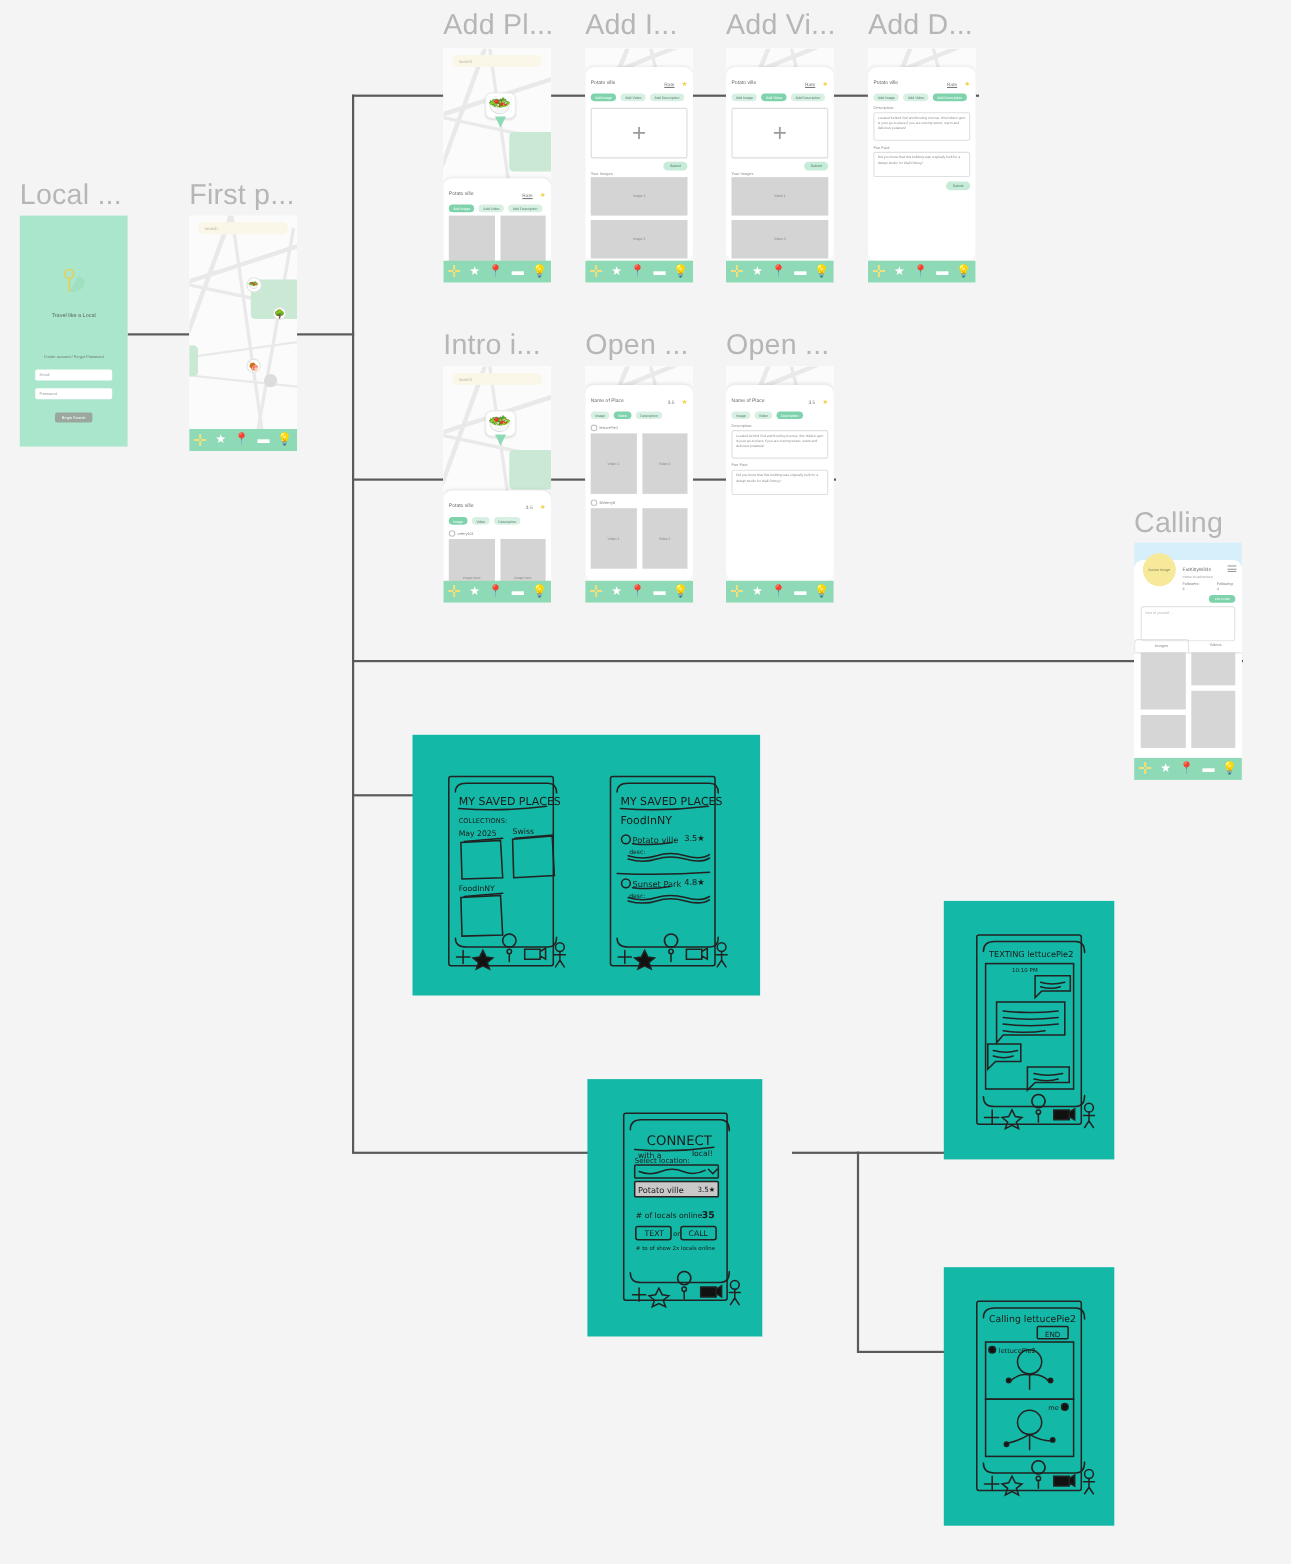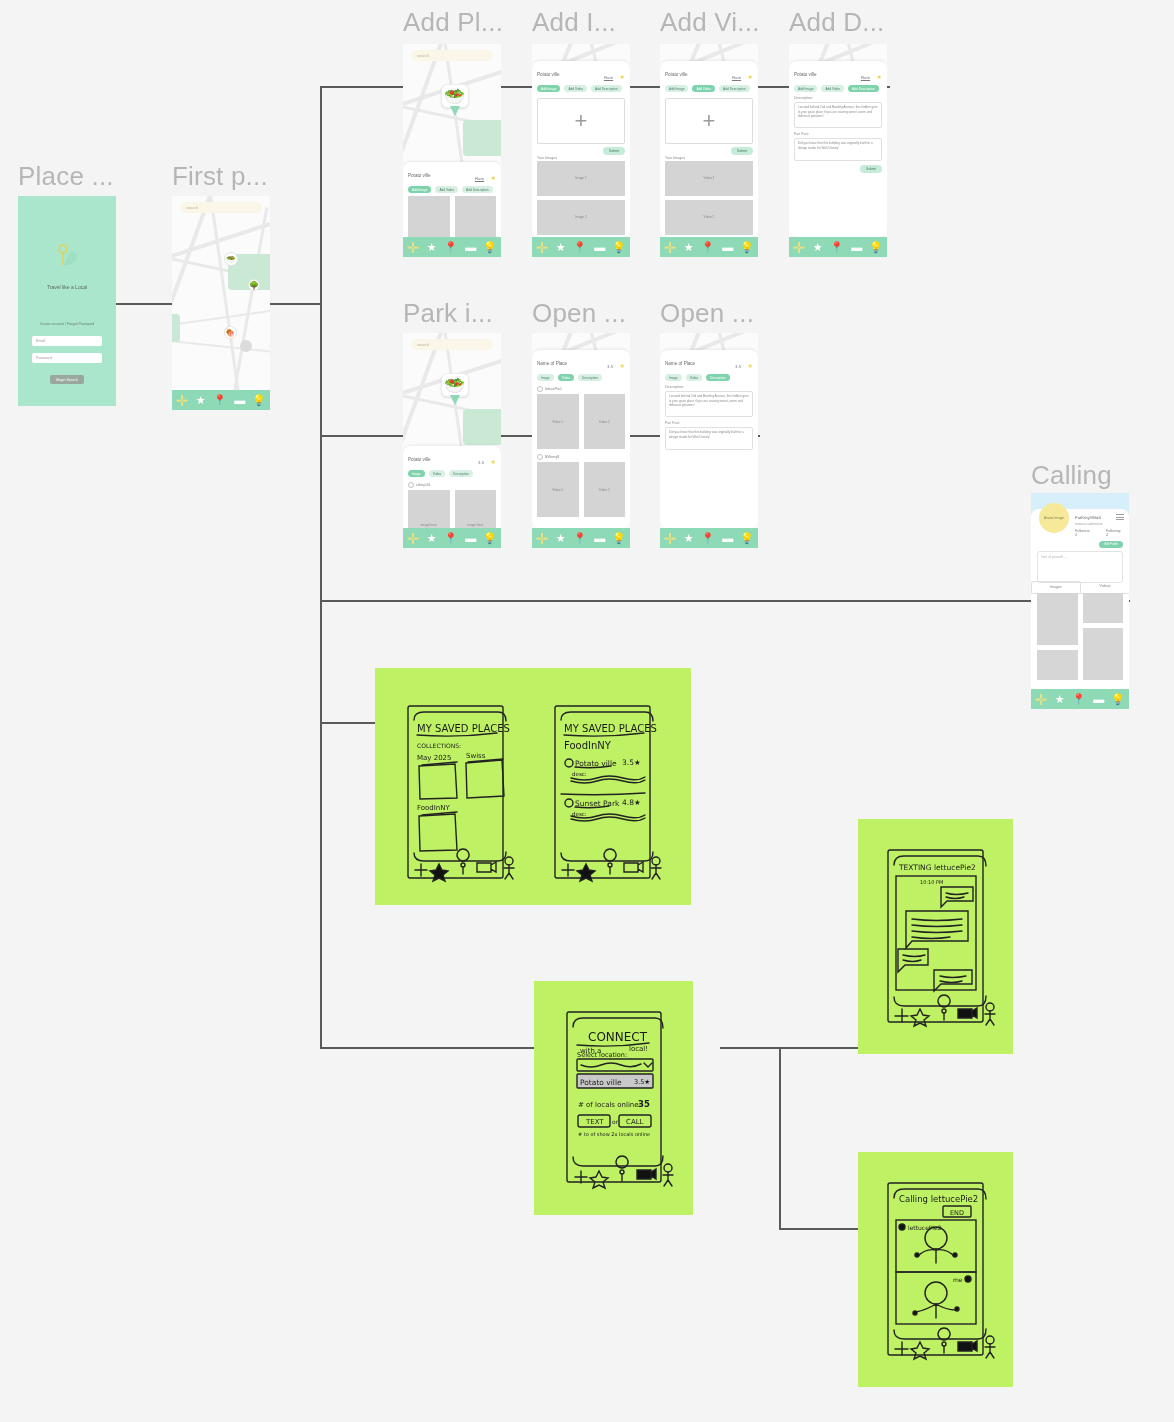--- a/index.html
+++ b/index.html
@@ -88,21 +88,21 @@
   .prof-bio{position:absolute;left:6px;right:6px;top:42px;height:24px;border:1px solid #e3e3e3;
             border-radius:3px;font-size:3.2px;color:#b5b5b5;padding:3px;}
   .prof-tabs{position:absolute;left:0;right:0;top:72px;display:flex;border-bottom:1px solid #e0e0e0;}
   .prof-tab{flex:1;text-align:center;font-size:3.6px;color:#888;padding:3px 0;}
   .prof-tab.active{border:1px solid #e0e0e0;border-bottom:1px solid #fff;border-radius:3px 3px 0 0;}
   .prof-grid{position:absolute;left:6px;right:6px;top:84px;bottom:4px;display:flex;gap:5px;}
   .pg-col{flex:1;display:flex;flex-direction:column;gap:5px;}
   .pg-cell{background:#d6d6d6;}
 
   
-  .sketchwrap{position:absolute;background:#bef264;}
+  .sketchwrap{position:absolute;background:#14b8a6;}
   .hw{font-family:"DejaVu Sans", sans-serif;}
 </style>
 </head>
 <body>
 
 <div class="canvas">
 
   <div class="conn h" style="left:116px;top:303px;width:62px;"></div>
   <div class="conn h" style="left:270px;top:303px;width:52px;"></div>
   <div class="conn v" style="left:320px;top:86px;height:962px;"></div>
@@ -114,27 +114,27 @@
   <div class="conn h" style="left:510px;top:777px;width:45px;"></div>
 
   <div class="conn h" style="left:720px;top:1047px;width:60px;"></div>
   <div class="conn v" style="left:779px;top:1047px;height:182px;"></div>
   <div class="conn h" style="left:779px;top:1047px;width:80px;"></div>
   <div class="conn h" style="left:779px;top:1228px;width:80px;"></div>
 
   <div class="conn h" style="left:404px;top:86px;width:486px;"></div>
   <div class="conn h" style="left:404px;top:435px;width:356px;"></div>
 
-  <div class="node-title" style="left:18px;top:161px;">Place ...</div>
+  <div class="node-title" style="left:18px;top:161px;">Local ...</div>
   <div class="node-title" style="left:172px;top:161px;">First p...</div>
   <div class="node-title" style="left:403px;top:7px;">Add Pl...</div>
   <div class="node-title" style="left:532px;top:7px;">Add I...</div>
   <div class="node-title" style="left:660px;top:7px;">Add Vi...</div>
   <div class="node-title" style="left:789px;top:7px;">Add D...</div>
-  <div class="node-title" style="left:403px;top:298px;">Park i...</div>
+  <div class="node-title" style="left:403px;top:298px;">Intro i...</div>
   <div class="node-title" style="left:532px;top:298px;">Open ...</div>
   <div class="node-title" style="left:660px;top:298px;">Open ...</div>
   <div class="node-title" style="left:1031px;top:460px;">Calling</div>
 
   <div class="phone" style="left:18px;top:196px;width:98px;height:210px;background:#aae6cb;">
     <div style="position:absolute;left:50%;top:48px;margin-left:-16px;width:32px;height:26px;">
       <svg viewBox="0 0 64 52" width="32" height="26">
         <path d="M40 14c8 2 16 8 10 18-5 9-18 12-26 10 6-6 10-18 16-28z" fill="#9fe0c0"></path>
         <circle cx="24" cy="10" r="8" fill="none" stroke="#e8cf55" stroke-width="3"></circle>
         <line x1="24" y1="18" x2="24" y2="42" stroke="#e8cf55" stroke-width="3"></line>

